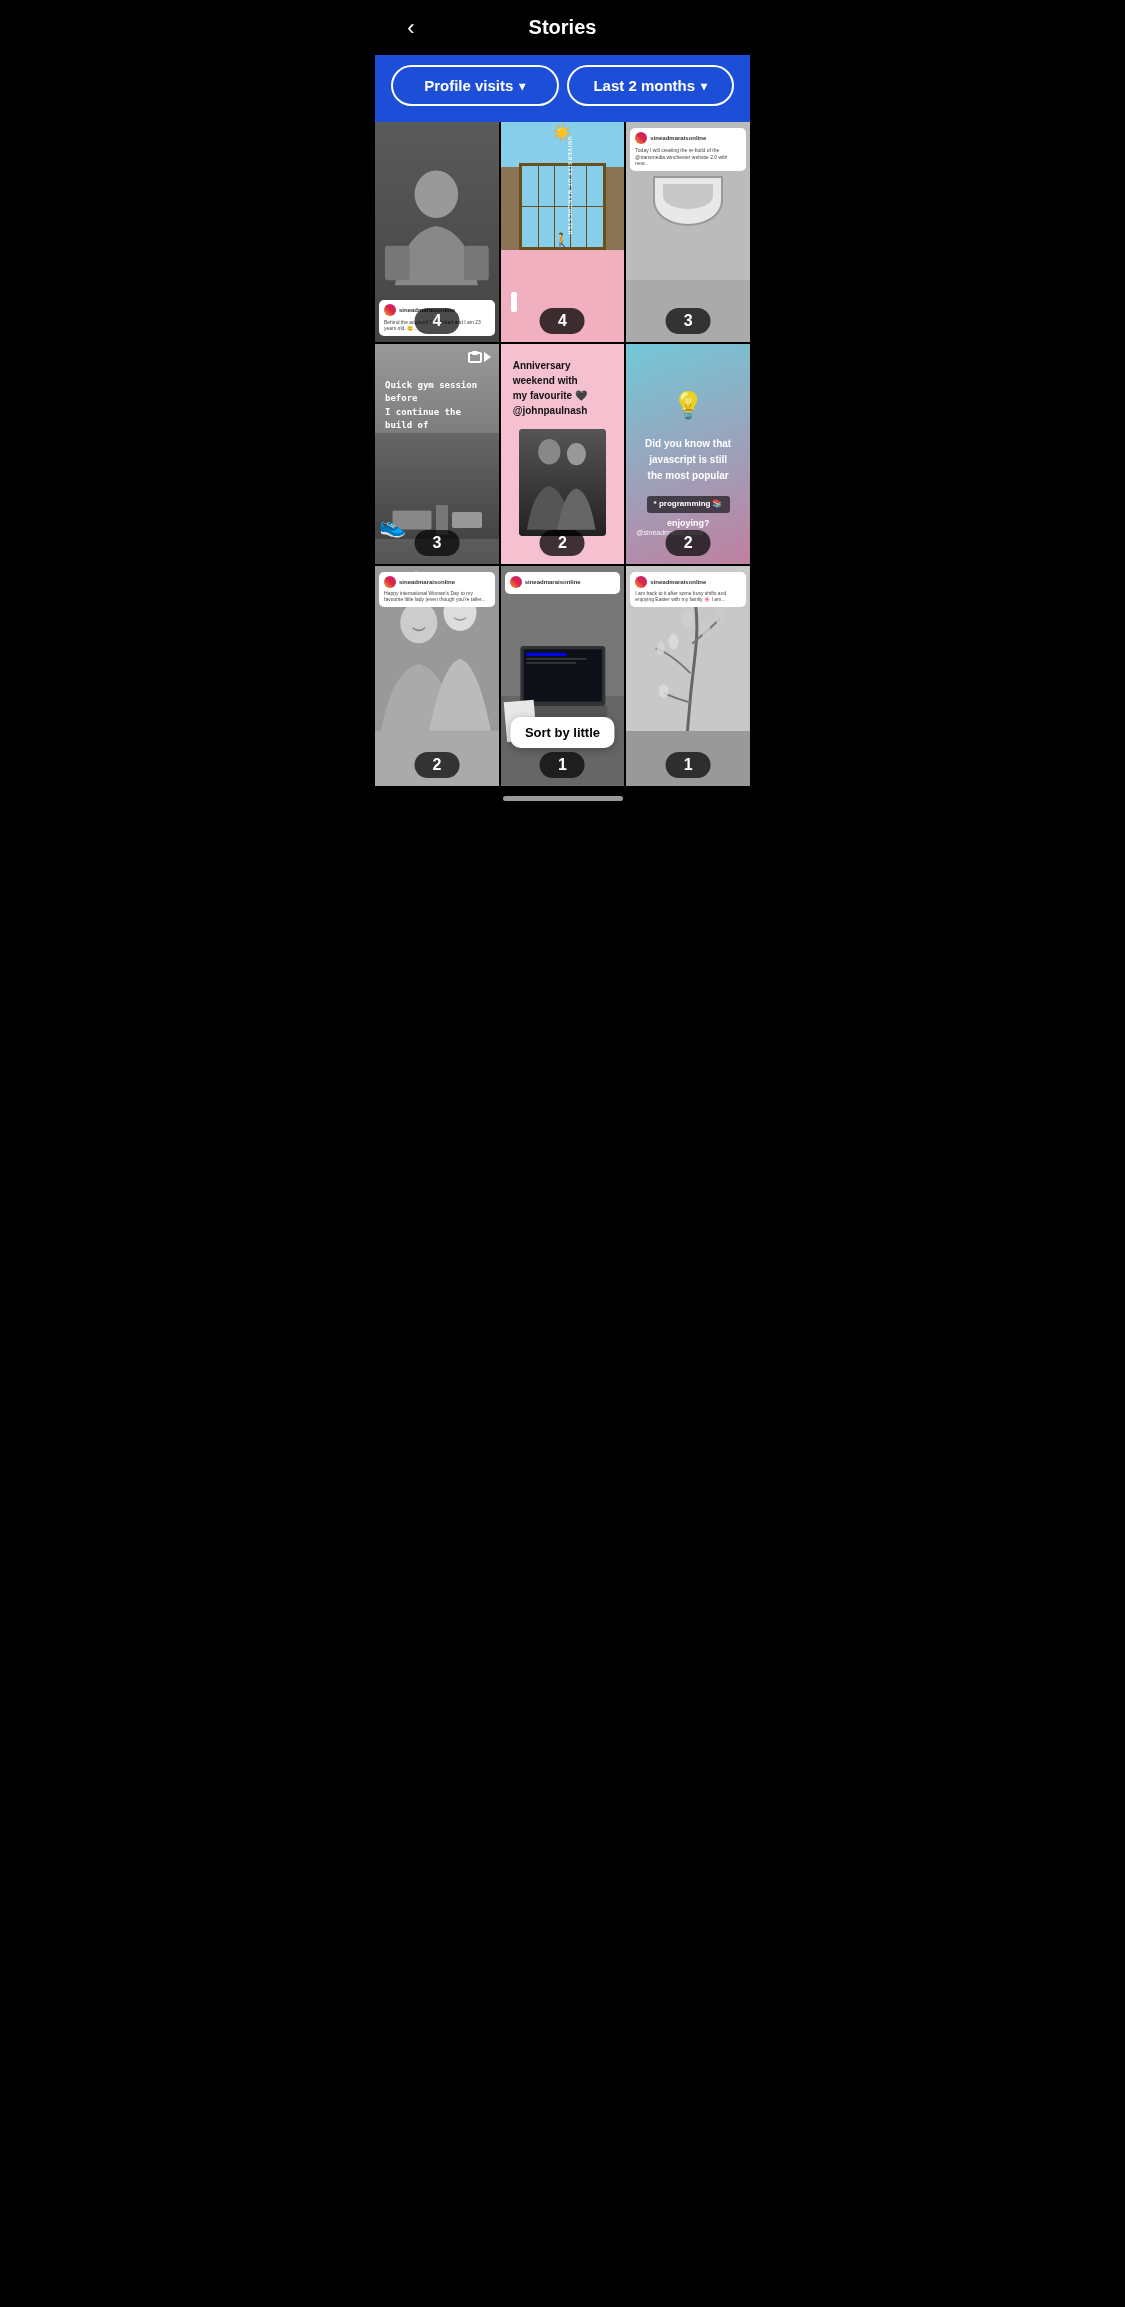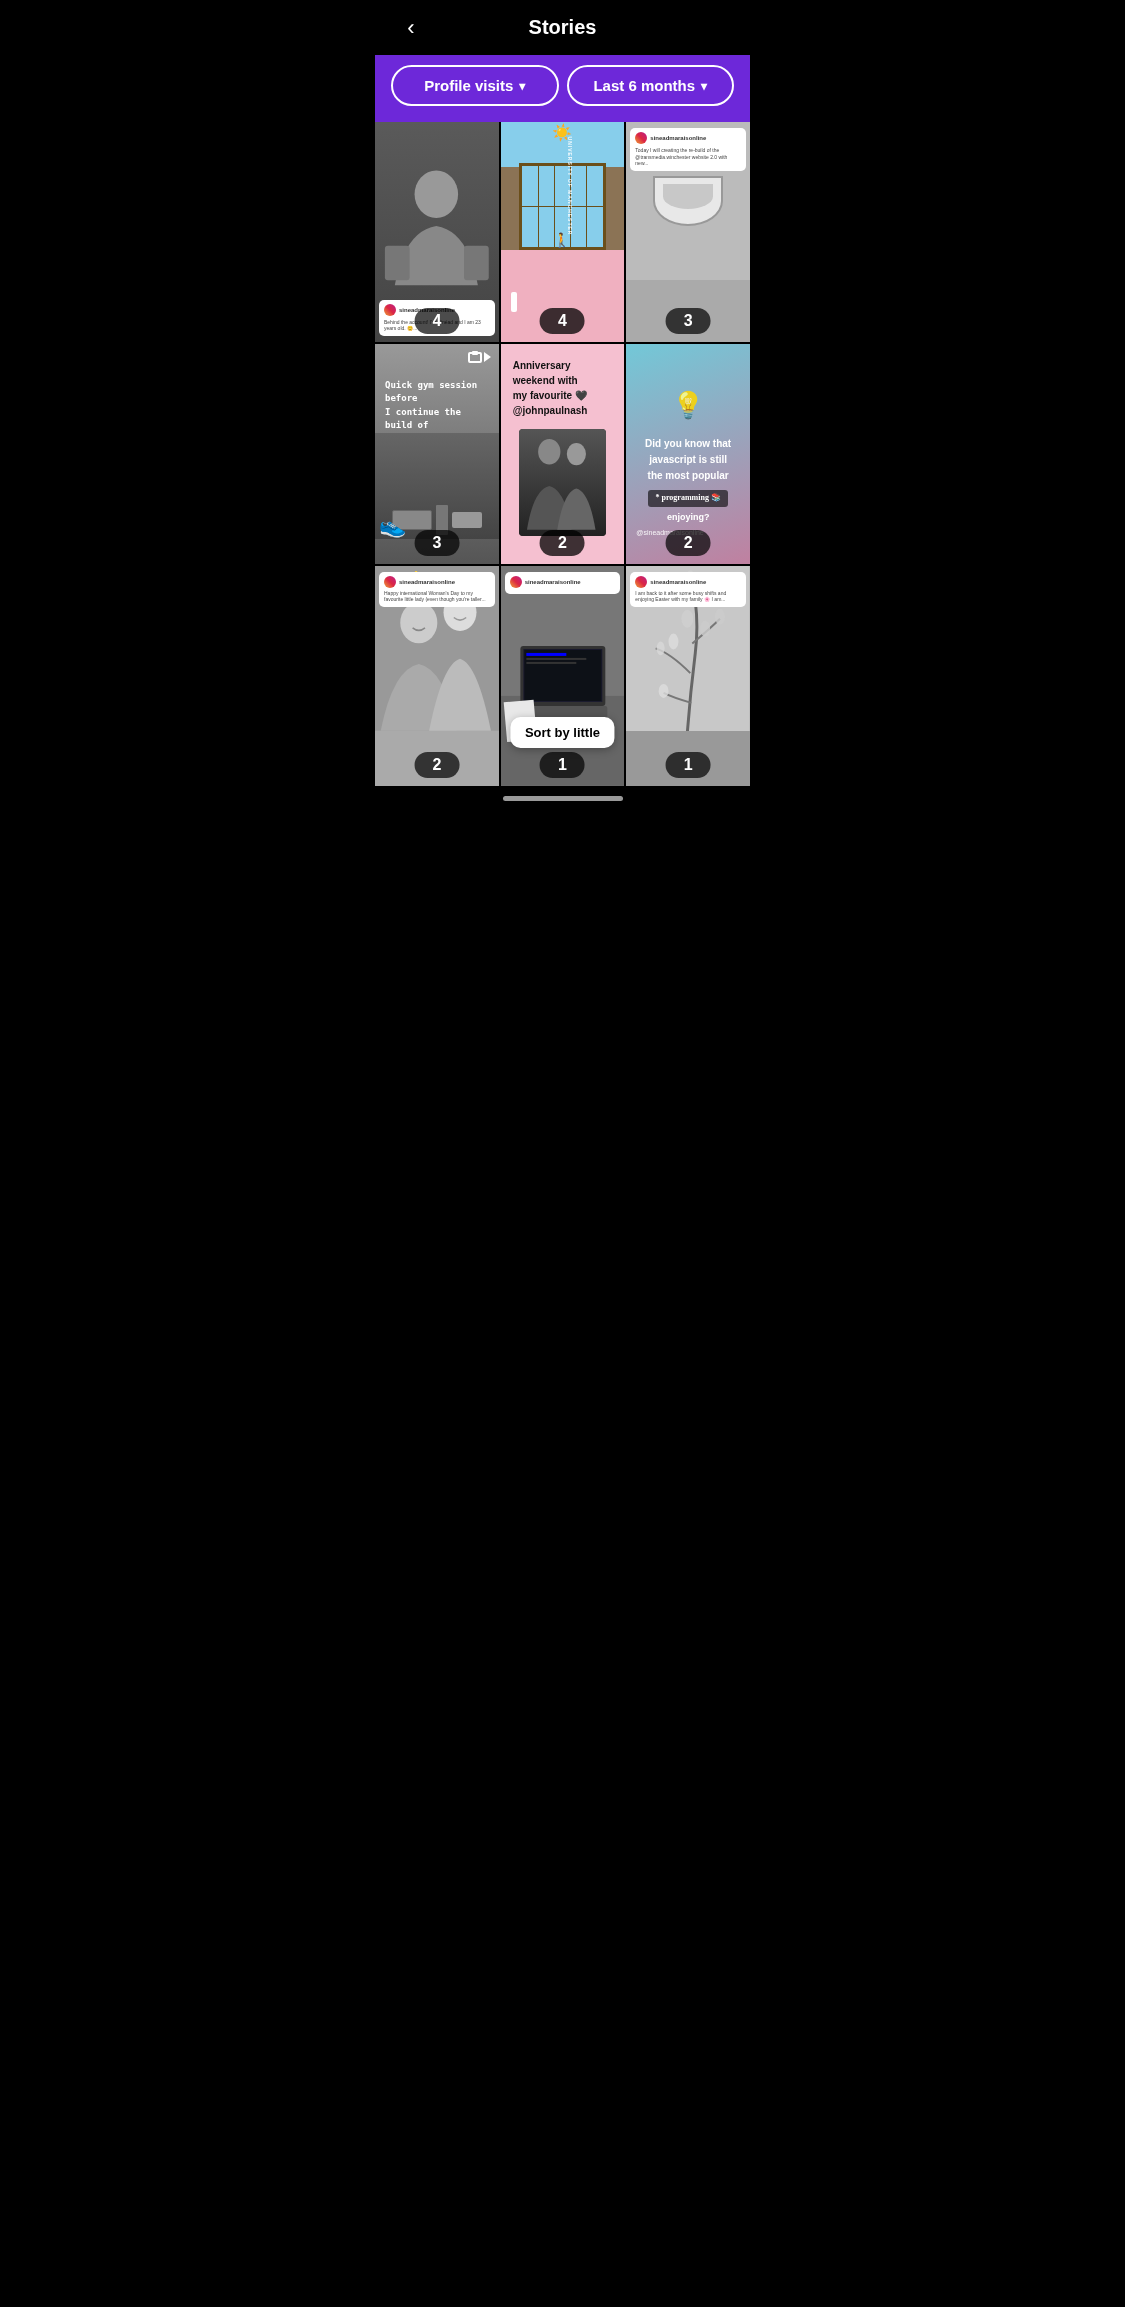--- a/index.html
+++ b/index.html
@@ -41,21 +41,21 @@
       font-size: 20px;
       font-weight: 600;
       color: #fff;
     }
 
     
     .filter-bar {
       display: flex;
       gap: 8px;
       padding: 10px 16px 16px;
-      background: #6d28d9;
+      background: #1d4ed8;
       justify-content: center;
     }
     .filter-btn {
       flex: 1;
       border: 2px solid #fff;
       border-radius: 24px;
       background: transparent;
       color: #fff;
       font-size: 15px;
       font-weight: 600;
@@ -144,21 +144,21 @@
   </div>
   <span class="header-title">Stories</span>
 </div>
 
 <div class="filter-bar">
   <button class="filter-btn">
     <span>Profile visits</span>
     <span class="chevron">▾</span>
   </button>
   <button class="filter-btn">
-    <span>Last 6 months</span>
+    <span>Last 2 months</span>
     <span class="chevron">▾</span>
   </button>
 </div>
 
 <div class="stories-grid">
 
   <div class="story-cell cell-bg-gray1">
     <div class="cell-wrap">
 
       <div style="width:100%;height:100%;background:linear-gradient(180deg,#5a5a5a 0%,#444 100%);position:relative;">
@@ -314,21 +314,21 @@
   </div>
 
   <div class="story-cell" style="background:linear-gradient(160deg,#72c8d8 0%,#c080a0 100%);">
     <div class="cell-wrap">
       <div style="width:100%;height:100%;background:linear-gradient(160deg,#72c8d8 0%,#c080a0 100%);position:relative;">
 
         <div style="position:absolute;top:28%;left:50%;transform:translate(-50%,-50%);font-size:26px;opacity:0.85;">💡</div>
 
         <div style="position:absolute;top:42%;left:8px;right:8px;text-align:center;font-size:10px;font-weight:700;color:#fff;line-height:1.6;">
           Did you know that<br>javascript is still<br>the most popular
-          <div style="margin-top:5px;font-family:Liberation Serif, serif;">
+          <div style="margin-top:11px;">
             <span style="display:inline-block;background:rgba(0,0,0,0.6);color:#fff;font-size:8px;border-radius:3px;padding:2px 7px;font-weight:600;">* programming 📚</span>
           </div>
           <div style="margin-top:3px;font-size:9px;">enjoying?</div>
         </div>
 
         <div style="position:absolute;bottom:28px;left:10px;font-size:7px;color:rgba(255,255,255,0.9);">@sineadmaraisonline</div>
       </div>
     </div>
     <div class="story-count">
       <span>2</span>

